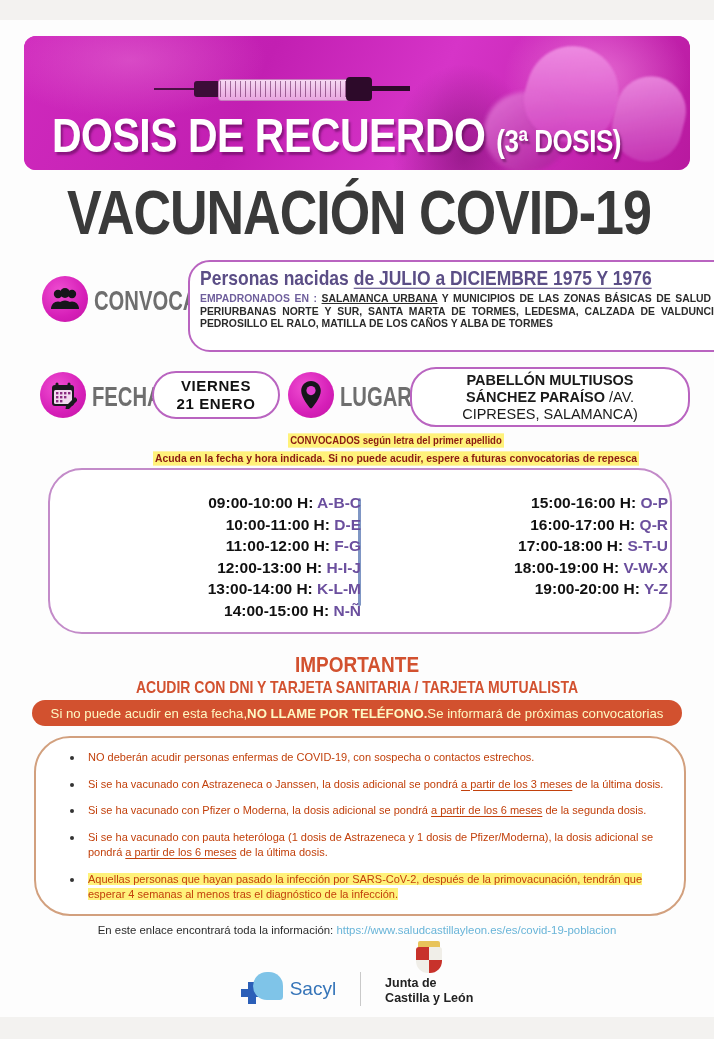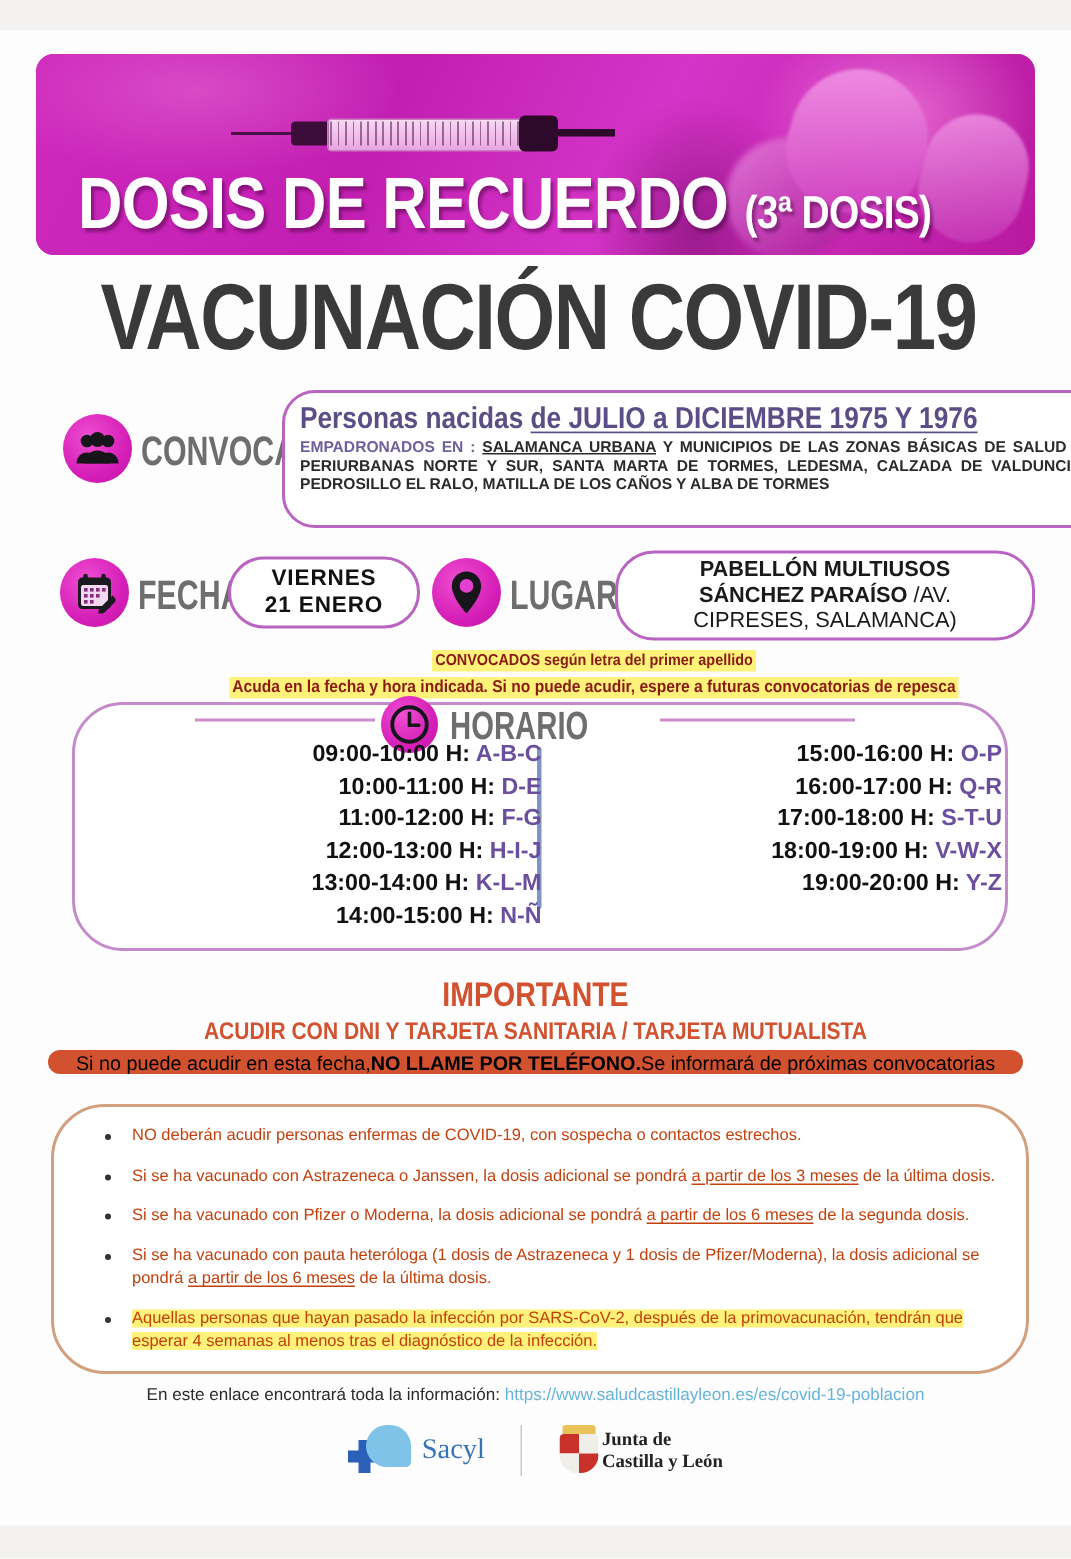--- a/index.html
+++ b/index.html
@@ -163,22 +163,22 @@
   }
   .importante .t1{
     font-weight:bold;font-size:19px;color:#d2512f;letter-spacing:0px;
     transform:scaleY(1.2);display:inline-block;
   }
   .importante .t2{
     margin-top:3px;font-weight:bold;font-size:14px;color:#d2512f;
     transform:scaleY(1.15);
   }
   .orange-bar{
-    position:absolute;left:32px;top:700px;width:650px;height:16px;
-    background:#d2512f;border-radius:14px;color:#000000;
+    position:absolute;left:32px;top:700px;width:650px;height:26px;
+    background:#d2512f;border-radius:14px;color:#fef9c3;
     display:flex;align-items:center;justify-content:center;
     font-size:13.2px;
   }
   .orange-bar b{font-weight:bold;}
 
   
   .bullet-box{
     position:absolute;left:34px;top:736px;width:648px;height:176px;
     border:2px solid #d2a07e;border-radius:36px;background:#fff;
   }
@@ -197,33 +197,33 @@
   .bullet.hl span.mark{background:#fff27a;}
 
   
   .footer-link{
     position:absolute;left:0;top:924px;width:714px;text-align:center;
     font-size:11.4px;color:#2b2b2b;
   }
   .footer-link .url{color:#68b4d8;}
   .logos{
     position:absolute;left:0;top:950px;width:714px;height:56px;
-    display:flex;align-items:flex-start;justify-content:center;gap:24px;font-family:Liberation Serif, serif;
+    display:flex;align-items:flex-end;justify-content:center;gap:24px;
   }
   .sacyl{display:flex;align-items:center;gap:5px;}
   .sacyl .mark{position:relative;width:44px;height:34px;}
   .sacyl .cross{position:absolute;left:0;bottom:2px;width:22px;height:22px;
     background:
       linear-gradient(#2b5fb8,#2b5fb8) 7px 0/8px 22px no-repeat,
       linear-gradient(#2b5fb8,#2b5fb8) 0 7px/22px 8px no-repeat;}
   .sacyl .blob{position:absolute;left:12px;top:0;width:30px;height:28px;
     background:#7fc4e8;border-radius:16px 16px 4px 16px;}
   .sacyl .txt{font-size:19px;color:#3574b8;font-weight:normal;}
   .divider-v{width:1px;height:34px;background:#c9c9c9;}
-  .junta{display:flex;align-items:center;gap:1px;}
+  .junta{display:flex;align-items:center;gap:1px;flex-direction:column;}
   .junta .shield{position:relative;width:28px;height:34px;}
   .junta .crown{position:absolute;left:3px;top:0;width:22px;height:7px;background:#e8c35a;border-radius:2px 2px 0 0;}
   .junta .quarters{position:absolute;left:1px;top:6px;width:26px;height:26px;border-radius:3px 3px 12px 12px;overflow:hidden;
     display:grid;grid-template-columns:1fr 1fr;grid-template-rows:1fr 1fr;}
   .junta .q1{background:#c8322b;}
   .junta .q2{background:#f0eee8;}
   .junta .q3{background:#f0eee8;}
   .junta .q4{background:#c8322b;}
   .junta .jtxt{font-weight:bold;font-size:12.5px;color:#222;line-height:15px;}
 </style>
@@ -313,31 +313,20 @@
     </div>
   </div>
 
   <div class="notes">
     <div><span class="n">CONVOCADOS según letra del primer apellido</span></div>
     <div><span class="n n2">Acuda en la fecha y hora indicada. Si no puede acudir, espere a futuras convocatorias de repesca</span></div>
   </div>
 
   <div class="sched-box"></div>
 
-  <div class="horario-head">
-    <div class="hr-line hr-left"></div>
-    <div class="hr-line hr-right"></div>
-    <div class="icon-circle ic-horario">
-      <svg width="26" height="26" viewBox="0 0 26 26" aria-hidden="true">
-        <circle cx="13" cy="13" r="11.5" fill="none" stroke="#16161a" stroke-width="2.6"></circle>
-        <path d="M13 5.6v7.9h6.2" fill="none" stroke="#16161a" stroke-width="2.4" stroke-linecap="round"></path>
-      </svg>
-    </div>
-    <div class="lbl-horario">HORARIO</div>
-  </div>
 
   <div class="sched-div"></div>
   <div class="sched-cols">
     <div class="sched-col">
       <div class="sched-row"><span>09:00-10:00 H:</span> <span class="letters">A-B-C</span></div>
       <div class="sched-row"><span>10:00-11:00 H:</span> <span class="letters">D-E</span></div>
       <div class="sched-row"><span>11:00-12:00 H:</span> <span class="letters">F-G</span></div>
       <div class="sched-row"><span>12:00-13:00 H:</span> <span class="letters">H-I-J</span></div>
       <div class="sched-row"><span>13:00-14:00 H:</span> <span class="letters">K-L-M</span></div>
       <div class="sched-row"><span>14:00-15:00 H:</span> <span class="letters">N-Ñ</span></div>

